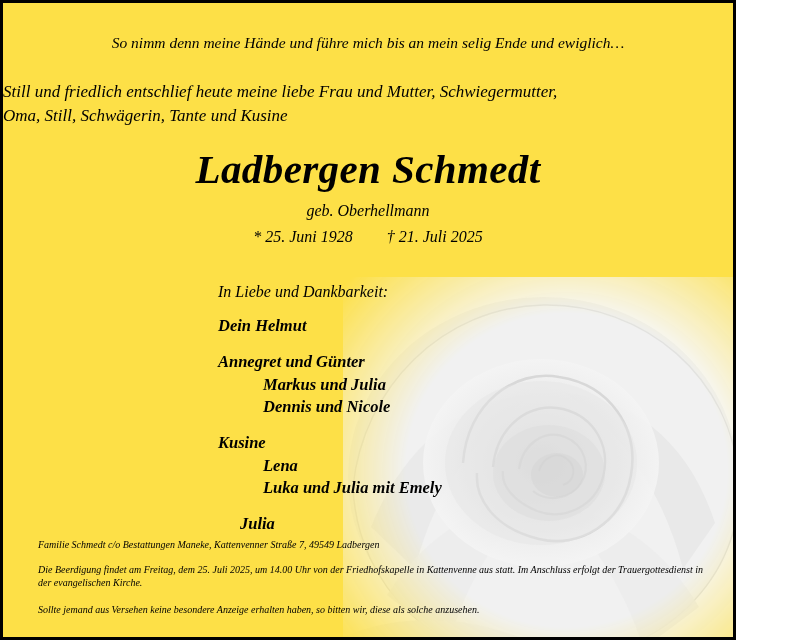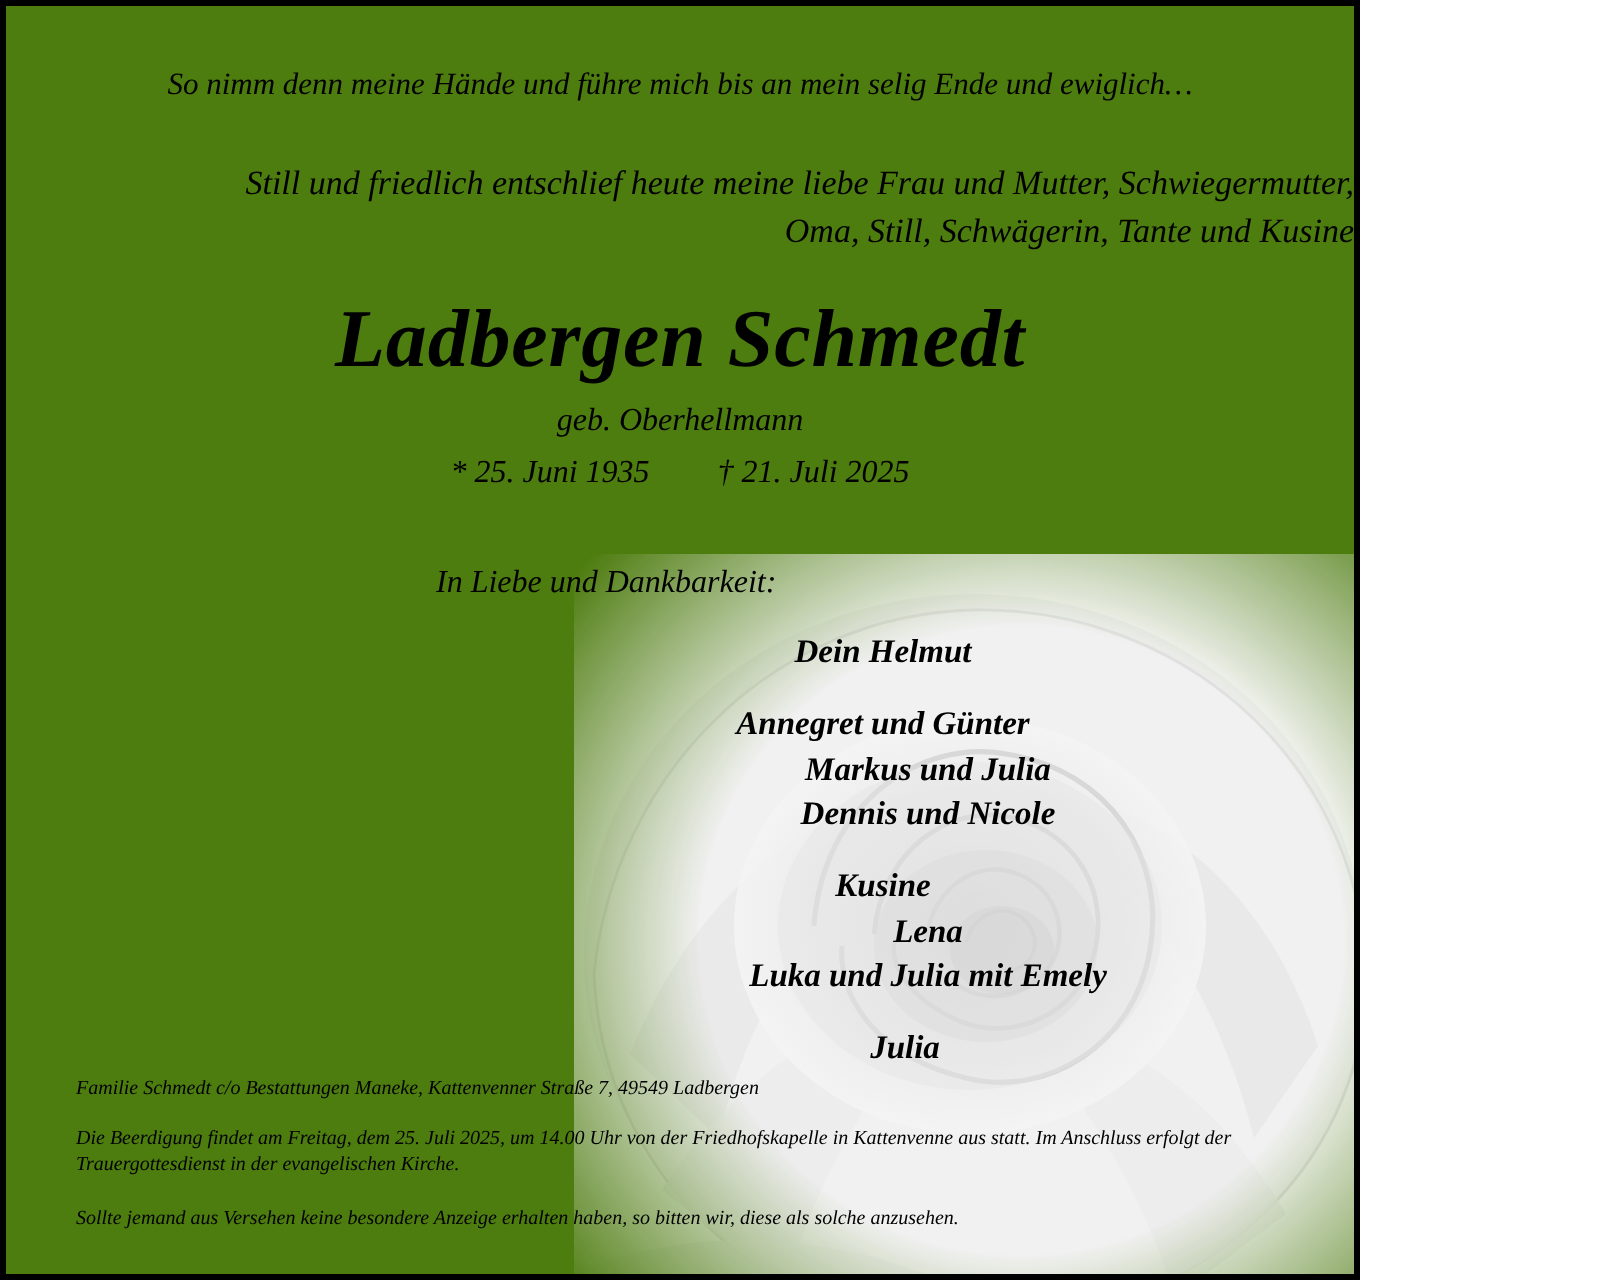--- a/index.html
+++ b/index.html
@@ -2,24 +2,24 @@
 <html><head>
 <meta charset="utf-8">
 <style>
   html, body {
     margin: 0;
     padding: 0;
     background: #ffffff;
   }
   .notice {
     position: relative;
-    width: 680px;
+    width: 736px;
     height: 640px;
     box-sizing: border-box;
-    background: #4d7c0f;
+    background: #fde047;
     border: 3px solid #000000;
     overflow: hidden;
     font-family: "Liberation Serif", "DejaVu Serif", serif;
     color: #000000;
   }
 
   
   .rose-watermark {
     position: absolute;
     right: -40px;
@@ -43,21 +43,21 @@
     text-align: center;
     font-style: italic;
     font-size: 15.5px;
     line-height: 1.3;
     margin: 0;
     padding-top: 30px;
   }
 
   
   .announce {
-    text-align: right;
+    text-align: left;
     font-style: italic;
     font-size: 17px;
     line-height: 1.42;
     margin: 0;
     padding-top: 27px;
   }
   .announce .ln { display: block; }
 
   
   .deceased-name {
@@ -102,21 +102,20 @@
     margin: 0 0 14px 0;
   }
   .mourner-group { margin-bottom: 14px; }
   .mourner-group:last-child { margin-bottom: 0; }
   .mourner-line {
     font-style: italic;
     font-weight: bold;
     font-size: 16.5px;
     line-height: 1.35;
     white-space: nowrap;
-    text-align: center;
   }
   .mourner-line.indent-0 { margin-left: 0; }
   .mourner-line.indent-1 { margin-left: 22px; }
   .mourner-line.indent-2 { margin-left: 45px; }
 
   
   .footer {
     position: absolute;
     left: 31px;
     right: 18px;
@@ -192,21 +191,21 @@
     <p class="verse">So nimm denn meine Hände und führe mich bis an mein selig Ende und ewiglich…</p>
 
     <p class="announce">
       <span class="ln">Still und friedlich entschlief heute meine liebe Frau und Mutter, Schwiegermutter,</span>
       <span class="ln">Oma, Still, Schwägerin, Tante und Kusine</span>
     </p>
 
     <h1 class="deceased-name">Ladbergen Schmedt</h1>
     <p class="maiden-name">geb. Oberhellmann</p>
     <p class="life-dates">
-      <span class="born">* 25. Juni 1935</span><span class="died">† 21. Juli 2025</span>
+      <span class="born">* 25. Juni 1928</span><span class="died">† 21. Juli 2025</span>
     </p>
 
     <div class="mourners">
       <p class="mourners-intro">In Liebe und Dankbarkeit:</p>
       <div id="mourner-groups">
           <div class="mourner-group">
             <div class="mourner-line indent-0">Dein Helmut</div>
           </div>
           <div class="mourner-group">
             <div class="mourner-line indent-0">Annegret und Günter</div>

